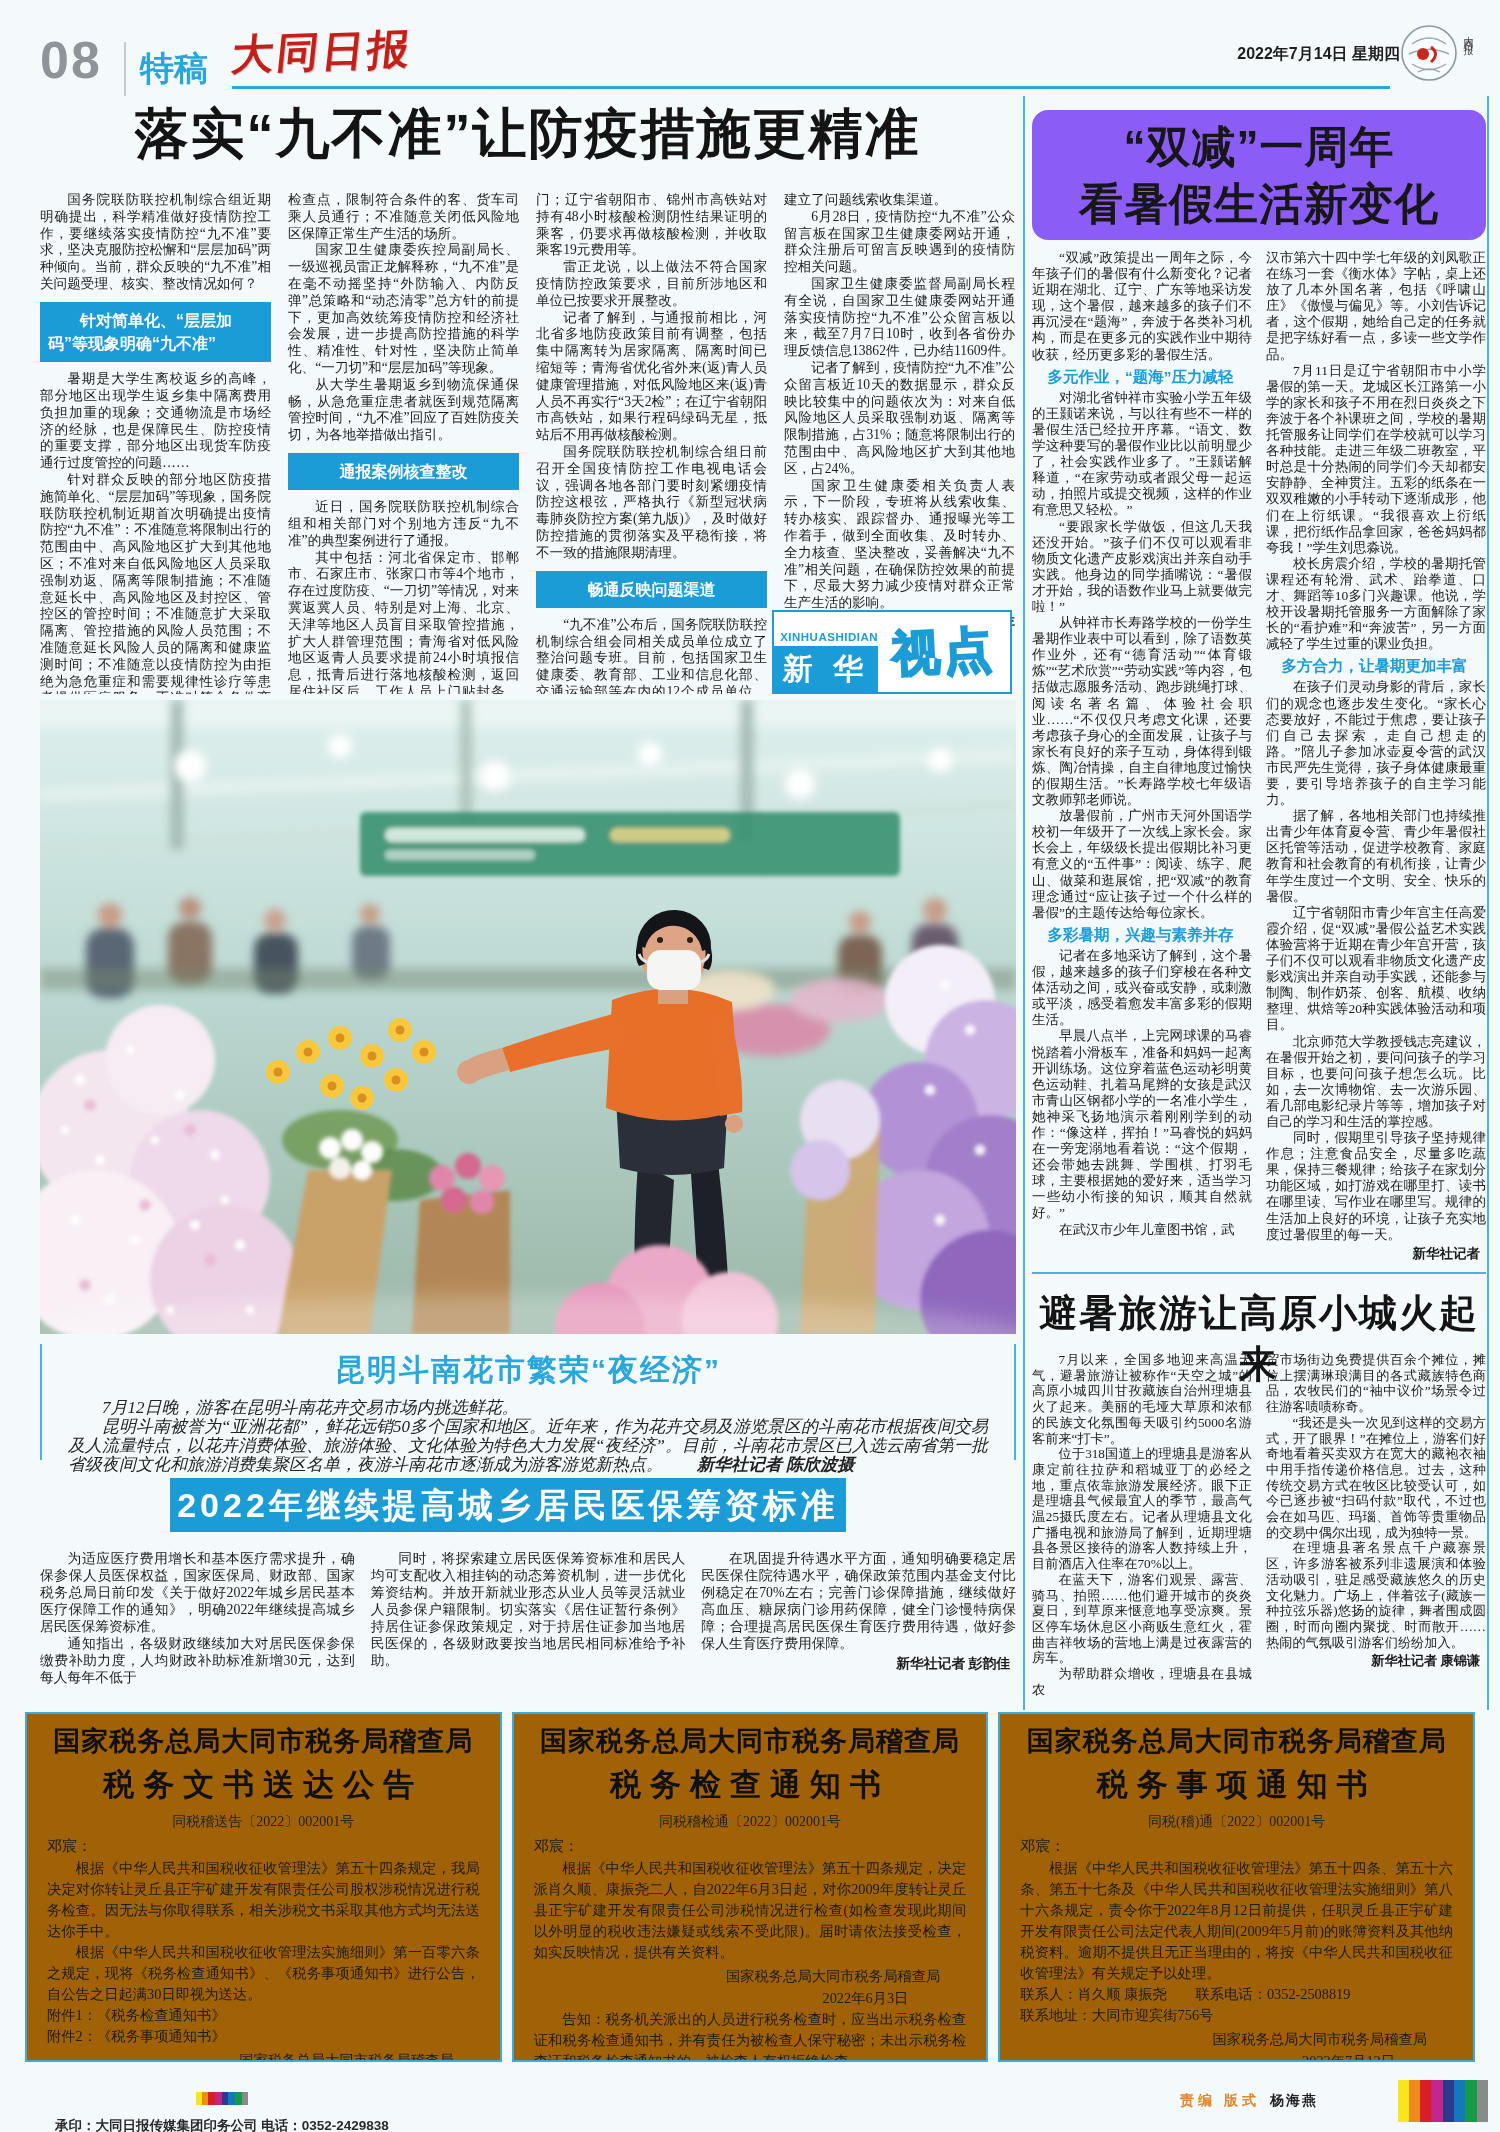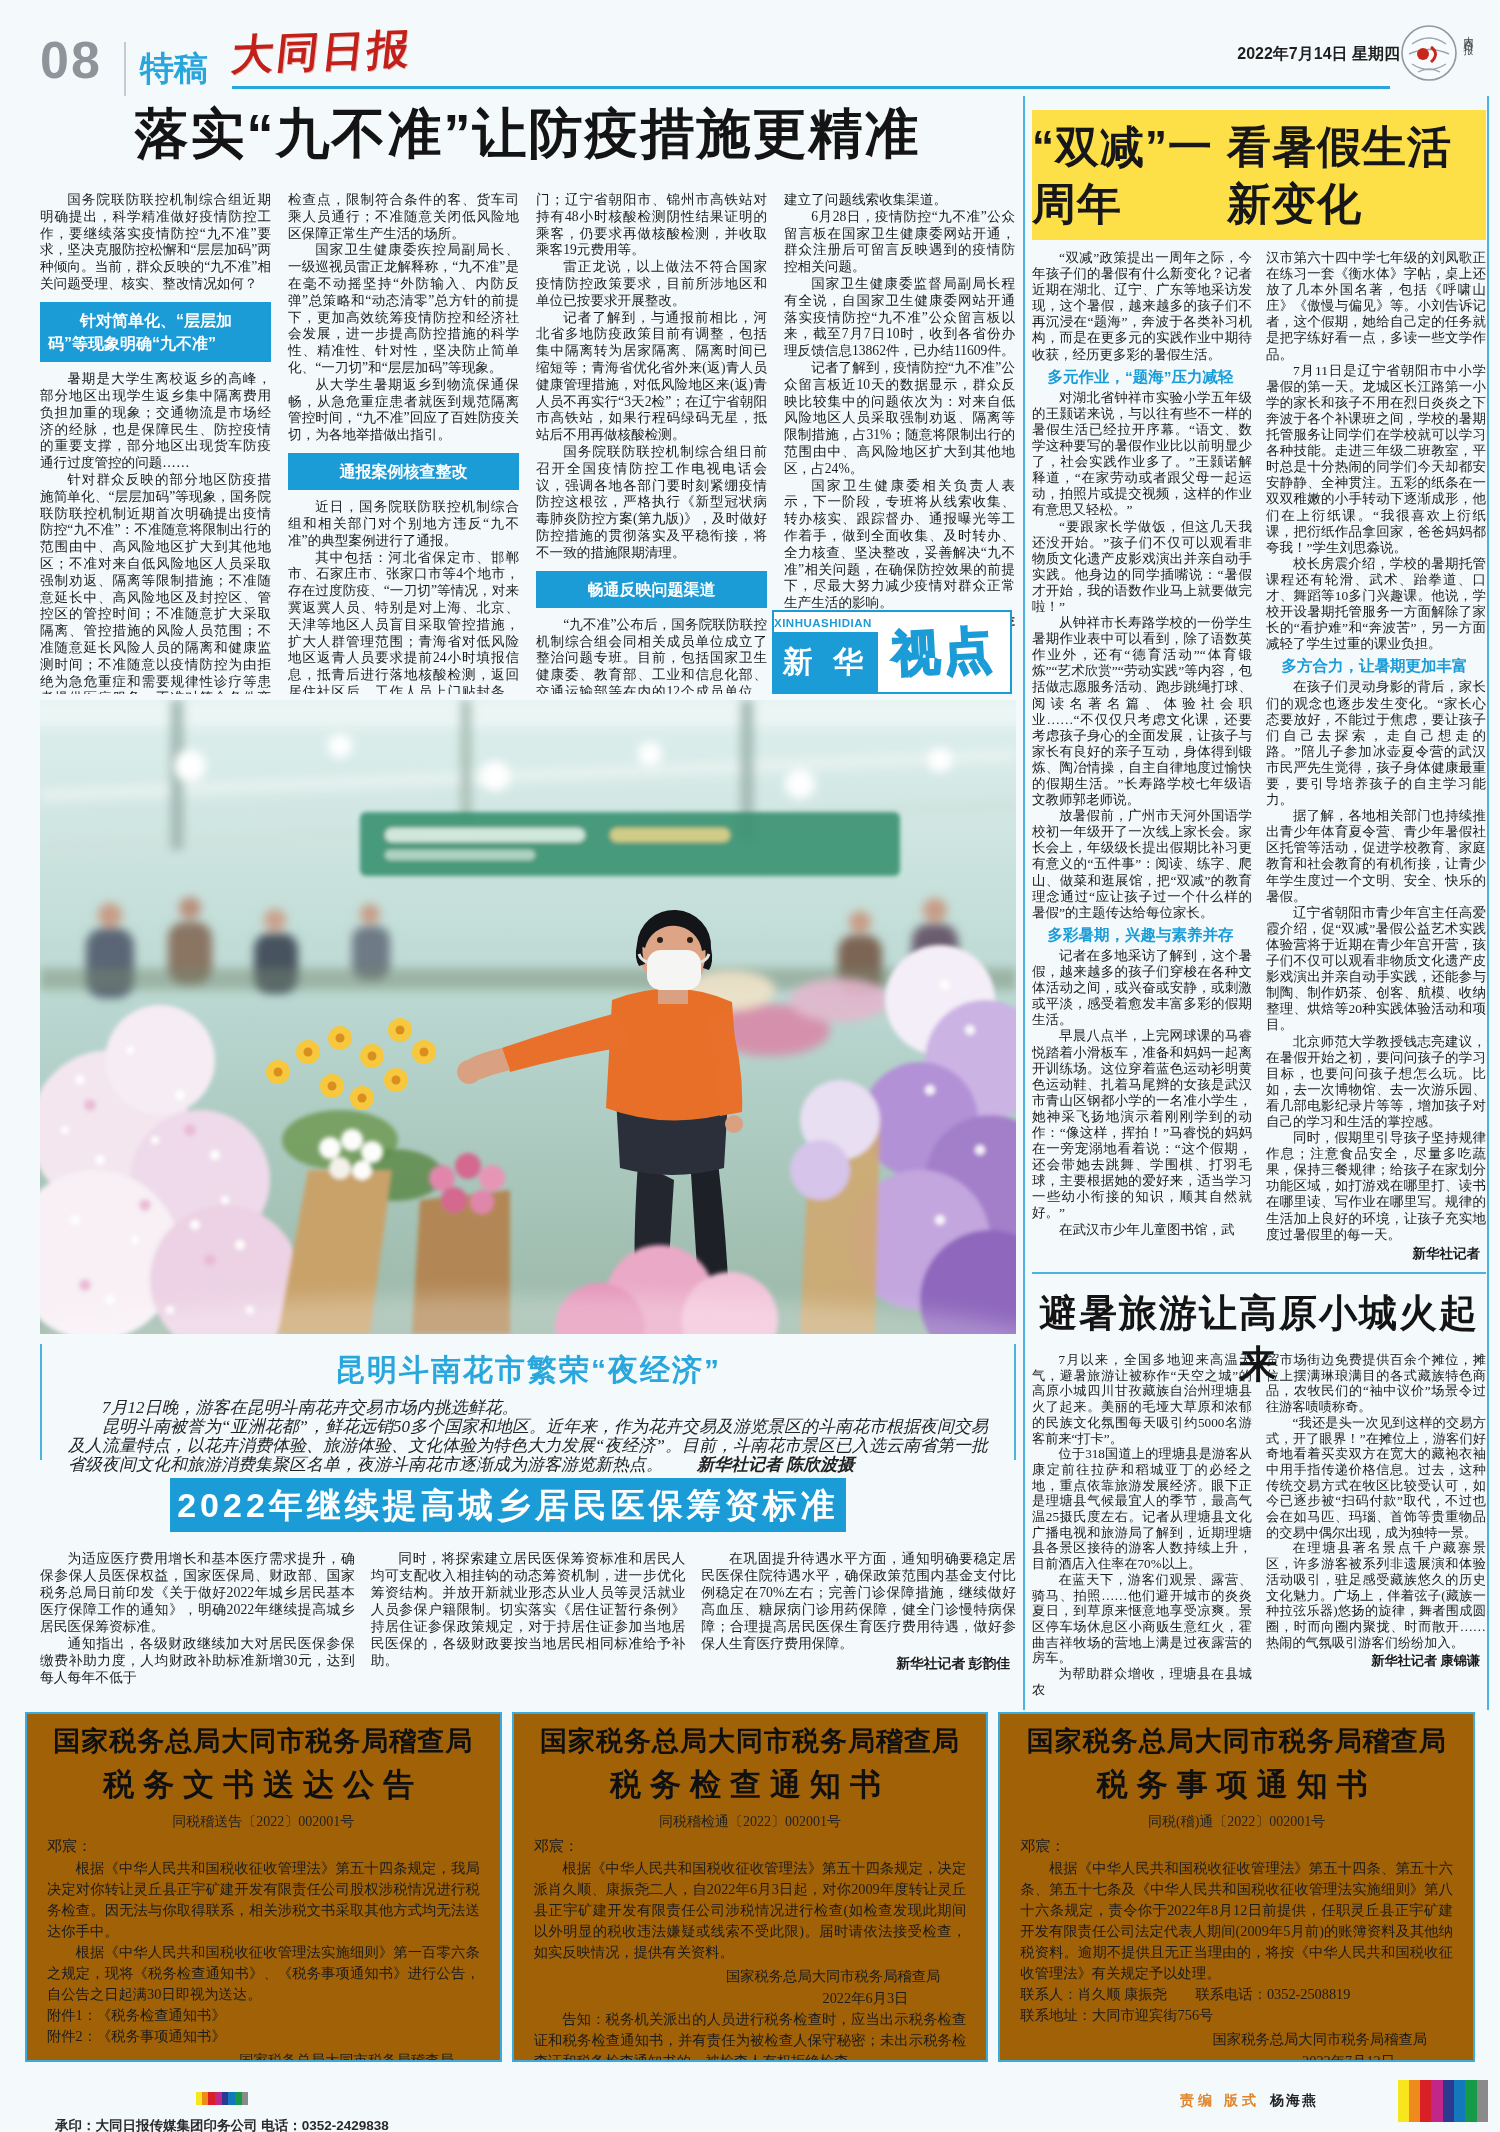--- a/index.html
+++ b/index.html
@@ -42,21 +42,21 @@
   .blk-hbox2 { text-align:left; text-indent:2em; }
   .blk-by { font-weight:700; text-indent:2em; margin-top:3px; }
   .blk-byr { font-weight:700; text-align:right; padding-right:6px; margin-top:3px; }
   .blk-hb { color:#1a9cd8; font-weight:700; font-family:"Liberation Sans", sans-serif;
     font-size:15.5px; margin:6px 0 5px; text-indent:1em; text-align:left; }
 
   
   #xhsd { left:772px; top:610px; width:240px; height:84px; background:#fff;
     border:2px solid #1c9cd7; display:flex; z-index:5; }
   .xh-left { width:104px; display:flex; flex-direction:column; }
-  .xh-latin { color:#1c9cd7; font-size:11.5px; font-weight:700; text-align:left; padding:5px 0 3px;
+  .xh-latin { color:#1c9cd7; font-size:11.5px; font-weight:700; text-align:right; padding:19px 0 3px;
     font-family:"Liberation Sans", sans-serif; letter-spacing:.5px; background:#fff; }
   .xh-cn { flex:1; background:#1c9cd7; color:#fff; font-weight:900; font-size:30px;
     display:flex; align-items:center; justify-content:center; letter-spacing:6px;
     font-family:"Liberation Sans", sans-serif; }
   .xh-right { flex:1; display:flex; align-items:center; justify-content:center;
     font-size:48px; font-weight:900; color:#e9f6fd; -webkit-text-stroke:2.2px #1c9cd7;
     font-family:"Liberation Sans", sans-serif; letter-spacing:4px; transform:rotate(-3deg); }
 
   
   #photo { left:40px; top:700px; width:976px; height:634px; background:#bcd2cc; overflow:hidden; }
@@ -71,24 +71,24 @@
   .cap-by { font-weight:700; margin-left:34px; white-space:nowrap; }
 
   
   #yibao-title { left:170px; top:1478px; width:676px; height:54px; background:#1c9cd7; color:#fff;
     font-size:34px; font-weight:900; text-align:center; line-height:54px; letter-spacing:4px;
     font-family:"Liberation Sans", sans-serif; }
   #yibao-cols { left:40px; top:1550px; width:976px; height:152px; gap:16px;
     font-size:13.8px; line-height:17px; }
 
   
-  #sj-titlebox { left:1032px; top:110px; width:454px; height:130px; background:#fde047;
-    display:flex; flex-direction:row; align-items:center; justify-content:center;
+  #sj-titlebox { left:1032px; top:110px; width:454px; height:130px; background:#8b5cf6;
+    display:flex; flex-direction:column; align-items:center; justify-content:center;
     font-size:44px; font-weight:900; color:#17171a; line-height:1.3; letter-spacing:1px;
-    font-family:"Liberation Sans", sans-serif; }
+    font-family:"Liberation Sans", sans-serif;border-radius:16px; }
   #sj-cols { left:1032px; top:250px; width:454px; height:1010px; gap:14px;
     font-size:13.5px; line-height:16.1px; }
 
   #rule-right-h { left:1032px; top:1272px; width:454px; height:2px; background:#49b4e2; }
 
   
   #bs-title { left:1032px; top:1288px; width:454px; text-align:center; font-size:38px;
     font-weight:900; color:#141414; letter-spacing:2px; font-family:"Liberation Sans", sans-serif; }
   #bs-cols { left:1032px; top:1352px; width:454px; height:358px; gap:14px;
     font-size:13.2px; line-height:15.7px; }

